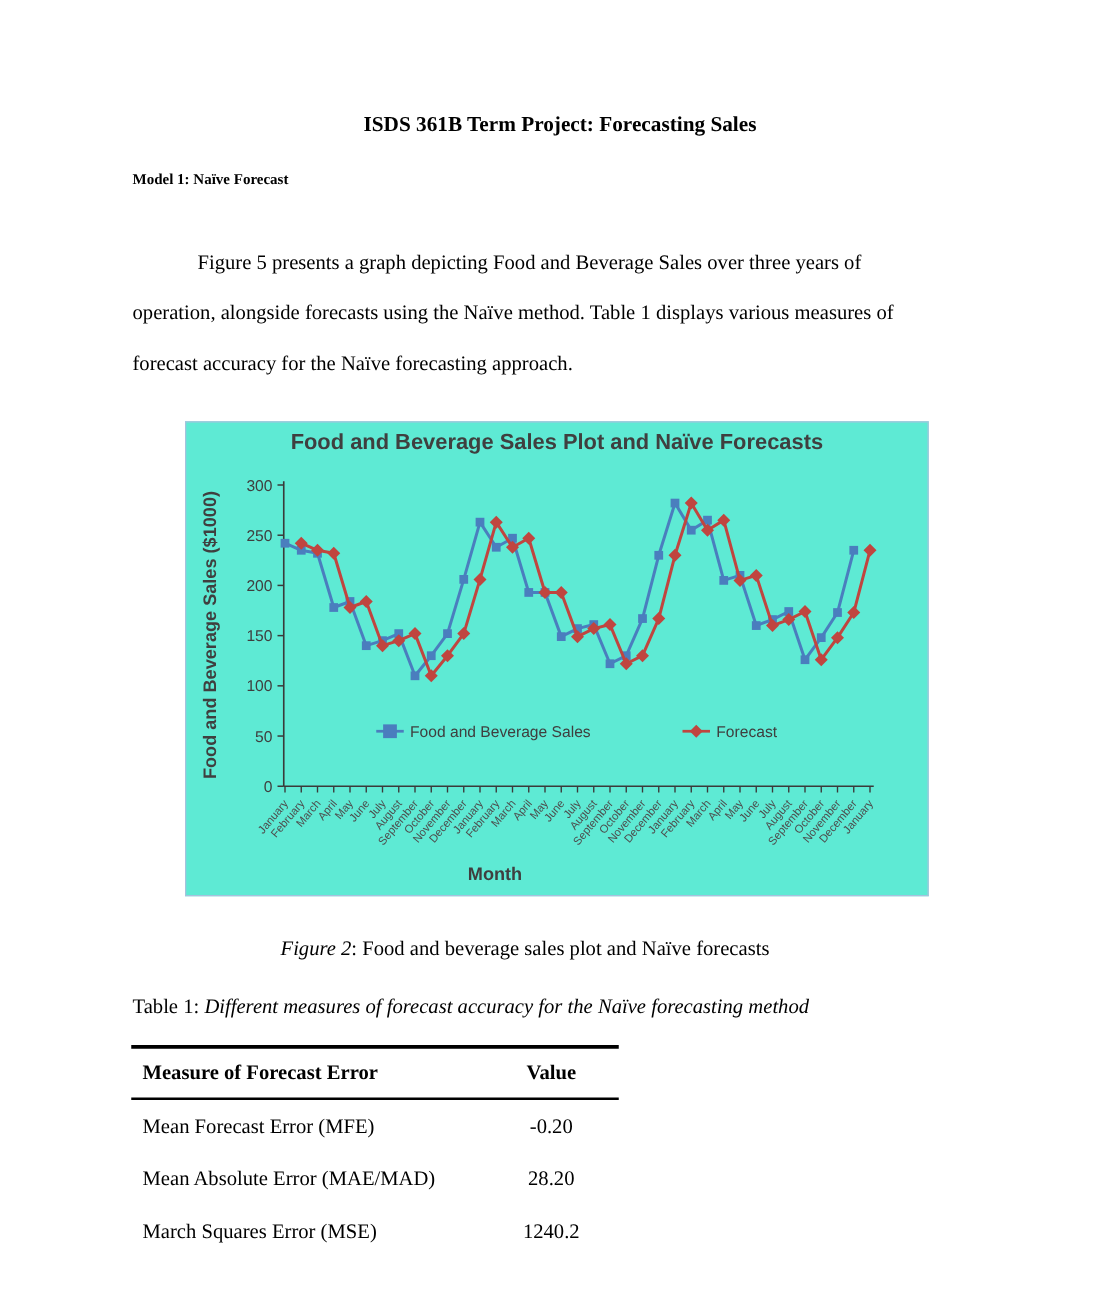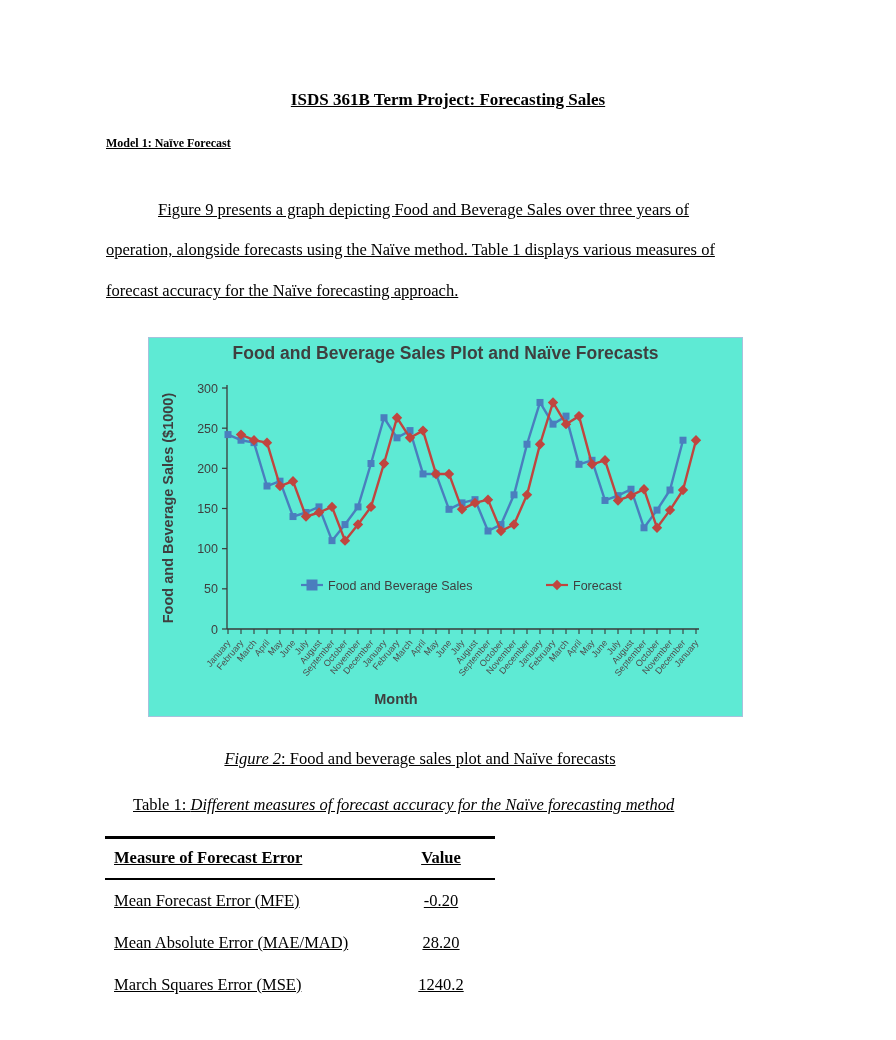--- a/index.html
+++ b/index.html
@@ -1,61 +1,61 @@
 <!DOCTYPE html>
 <html><head>
 <meta charset="utf-8">
 <style>
   * { margin:0; padding:0; box-sizing:border-box; }
   html,body { background:#ffffff; }
   .page {
     position:relative; width:896px; height:1040px; background:#ffffff;
     font-family:"Liberation Serif", serif; color:#000; overflow:hidden;
   }
-  .abs { position:absolute;text-decoration:underline; }
+  .abs { position:absolute; }
   .doc-title { top:90px; left:0; width:896px; text-align:center; font-weight:bold; font-size:17px; }
   .heading   { top:136px; left:106px; font-weight:bold; font-size:12px; }
   .para-line { font-size:16.5px; white-space:nowrap; }
   .pl1 { top:200px; left:158px; }
   .pl2 { top:240px; left:106px; }
   .pl3 { top:281px; left:106px; }
 
   .chart-frame {
     left:148px; top:337px; width:595px; height:380px;
     border:1px solid #A6C2DD; background:#5eead4;
   }
   .chart-title {
     position:absolute; top:5px; left:0; width:100%; text-align:center;
     font-family:"Liberation Sans", sans-serif; font-weight:bold;
     font-size:17.5px; color:#3f3f3f;
   }
   .chart-svg { position:absolute; top:0; left:0; }
 
   .fig-caption { top:749px; left:0; width:840px; text-align:center; font-size:16.5px; }
-  .tbl-caption { top:795px; left:106px; font-size:16.5px;margin-left:27px; }
+  .tbl-caption { top:795px; left:106px; font-size:16.5px; }
   .italic { font-style:italic; }
 
   .acc-table { left:105px; top:836px; width:390px; border-top:3px solid #000; font-size:16.5px; }
   .t-row  { display:flex; align-items:center; }
   .t-head { border-bottom:2px solid #000; font-weight:bold; }
   .t-c1 { flex:1; padding:9px 0 10px 9px; }
   .t-c2 { width:100px; text-align:center; padding:9px 8px 10px 0; }
   .t-body .t-c1 { padding:11px 0 11px 9px; }
   .t-body .t-c2 { padding:11px 8px 11px 0; }
 </style>
 </head>
 <body>
 
 <div class="page">
 
   <div class="abs doc-title">ISDS 361B Term Project: Forecasting Sales</div>
 
   <div class="abs heading">Model 1: Naïve Forecast</div>
 
-  <div class="abs para-line pl1">Figure 9 presents a graph depicting Food and Beverage Sales over three years of</div>
+  <div class="abs para-line pl1">Figure 5 presents a graph depicting Food and Beverage Sales over three years of</div>
   <div class="abs para-line pl2">operation, alongside forecasts using the Naïve method. Table 1 displays various measures of</div>
   <div class="abs para-line pl3">forecast accuracy for the Naïve forecasting approach.</div>
 
   <div class="abs chart-frame">
     <div class="chart-title">Food and Beverage Sales Plot and Naïve Forecasts</div>
     <svg id="chart-svg" class="chart-svg" width="593" height="378" viewBox="0 0 593 378">
         <line x1="78" y1="47" x2="78" y2="291" stroke="#3a3a3a" stroke-width="1.3"></line>
         <line x1="73" y1="291" x2="78" y2="291" stroke="#3a3a3a" stroke-width="1.2"></line>
         <text x="69" y="295.5" text-anchor="end" font-family="Liberation Sans, sans-serif" font-size="12.5" fill="#3f3f3f">0</text>
         <line x1="73" y1="250.83333333333334" x2="78" y2="250.83333333333334" stroke="#3a3a3a" stroke-width="1.2"></line>

